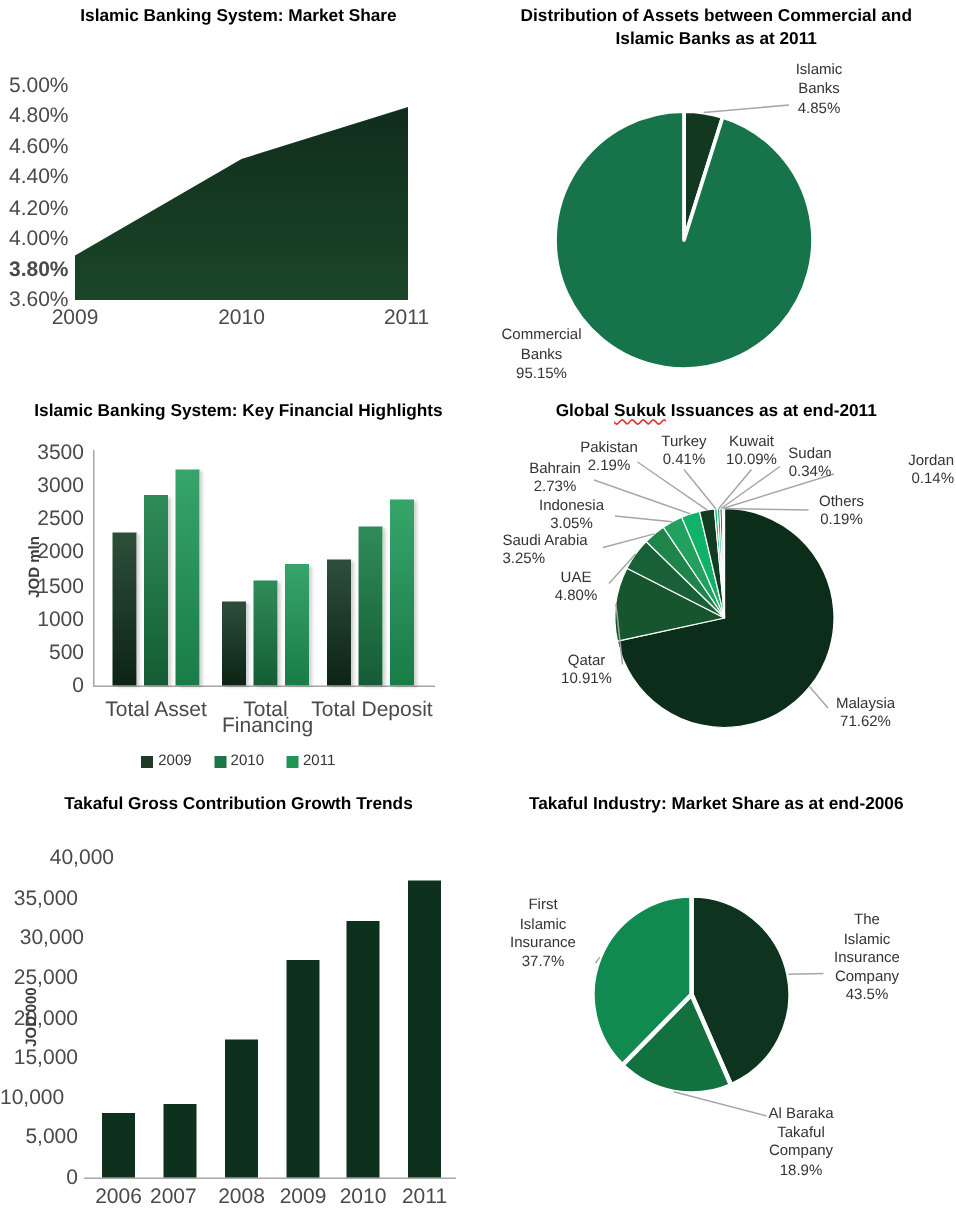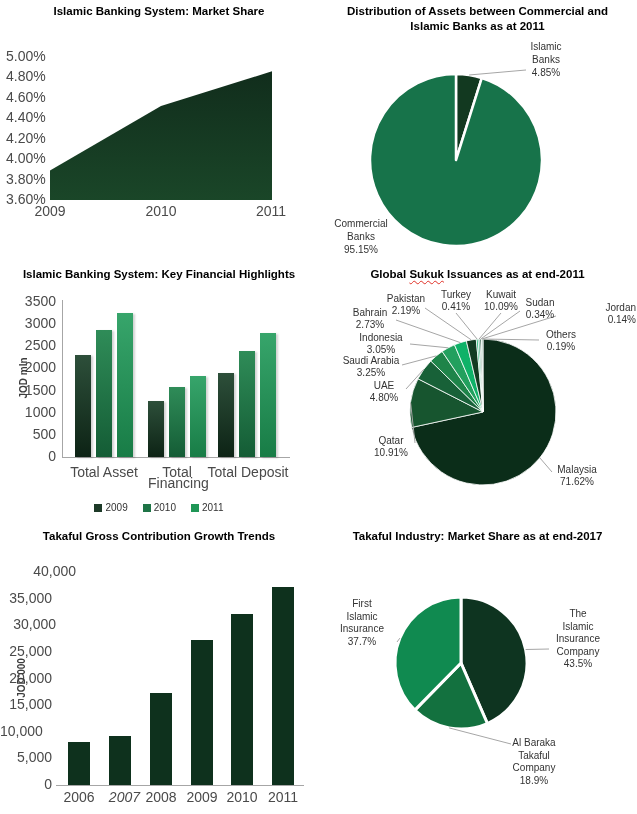--- a/index.html
+++ b/index.html
@@ -32,21 +32,21 @@
   <section class="cell" id="c1" style="left:0;top:0;width:318px;height:260px">
     <div class="ctitle" style="top:4px">
       <span class="inner">Islamic Banking System: Market Share</span>
     </div>
   <div class="tick" style="left: 6px; width: 38px; top: 51px; text-align: right;">5.00%</div>
       <div class="tick" style="left: 6px; width: 38px; top: 71.43px; text-align: right;">4.80%</div>
       <div class="tick" style="left: 6px; width: 38px; top: 91.86px; text-align: right;">4.60%</div>
       <div class="tick" style="left: 6px; width: 38px; top: 112.29px; text-align: right;">4.40%</div>
       <div class="tick" style="left: 6px; width: 38px; top: 132.72px; text-align: right;">4.20%</div>
       <div class="tick" style="left: 6px; width: 38px; top: 153.15px; text-align: right;">4.00%</div>
-      <div class="tick" style="left: 6px; width: 38px; top: 173.58px; ">3.80%</div>
+      <div class="tick" style="left: 6px; width: 38px; top: 173.58px;  font-weight: bold;">3.80%</div>
       <div class="tick" style="left: 6px; width: 38px; top: 194.01px; text-align: right;">3.60%</div>
       <div class="tick" style="left: 30px; width: 40px; top: 206px; text-align: center;">2009</div>
       <div class="tick" style="left: 141px; width: 40px; top: 206px; text-align: center;">2010</div>
       <div class="tick" style="left: 251px; width: 40px; top: 206px; text-align: center;">2011</div>
       <svg width="222" height="152" style="left:50px;top:50px">
         <defs>
           <linearGradient id="ag" x1="0" y1="0" x2="0" y2="1">
             <stop offset="0%" stop-color="#112d1c"></stop>
             <stop offset="100%" stop-color="#1a4628"></stop>
           </linearGradient>
@@ -154,21 +154,21 @@
         <div>71.62%</div>
       </div>
       <div class="plbl" style="left: 45px; top: 175px; width: 56px; text-align: center; line-height: 12px;">
         <div>Qatar</div>
         <div>10.91%</div>
       </div>
       <div class="plbl" style="left: 42px; top: 120px; width: 48px; text-align: center; line-height: 12px;">
         <div>UAE</div>
         <div>4.80%</div>
       </div>
-      <div class="plbl" style="left: 17px; top: 95px; width: 72px; text-align: center; line-height: 12px;">
+      <div class="plbl" style="left: 17px; top: 95px; width: 72px; text-align: left; line-height: 12px;">
         <div>Saudi Arabia</div>
         <div>3.25%</div>
       </div>
       <div class="plbl" style="left: 31px; top: 72px; width: 64px; text-align: center; line-height: 12px;">
         <div>Indonesia</div>
         <div>3.05%</div>
       </div>
       <div class="plbl" style="left: 20px; top: 47px; width: 64px; text-align: center; line-height: 12px;">
         <div>Bahrain</div>
         <div>2.73%</div>
@@ -214,30 +214,30 @@
       <div class="tick" style="left: 0px; width: 52px; top: 259px; text-align: right;">0</div>
       <div class="axis" style="left: 56px; top: 265px; width: 248px; height: 1px;"></div>
       <div class="rot" style="left: -8px; top: 152px; width: 60px;">JOD'000</div>
       <div class="bar" style="left: 68px; top: 222.4px; width: 22px; height: 42.6px; background: rgb(14, 49, 29);"></div>
       <div class="bar" style="left: 109px; top: 216.01px; width: 22px; height: 48.99px; background: rgb(14, 49, 29);"></div>
       <div class="bar" style="left: 150px; top: 172.877px; width: 22px; height: 92.1225px; background: rgb(14, 49, 29);"></div>
       <div class="bar" style="left: 191px; top: 120.16px; width: 22px; height: 144.84px; background: rgb(14, 49, 29);"></div>
       <div class="bar" style="left: 231px; top: 94.0675px; width: 22px; height: 170.933px; background: rgb(14, 49, 29);"></div>
       <div class="bar" style="left: 272px; top: 66.91px; width: 22px; height: 198.09px; background: rgb(14, 49, 29);"></div>
       <div class="tick" style="left: 59px; width: 40px; top: 272px; text-align: center;">2006</div>
-      <div class="tick" style="left: 100px; width: 40px; top: 272px; text-align: right; font-style: italic;">2007</div>
+      <div class="tick" style="left: 100px; width: 40px; top: 272px; text-align: left;">2007</div>
       <div class="tick" style="left: 141px; width: 40px; top: 272px; text-align: center;">2008</div>
       <div class="tick" style="left: 182px; width: 40px; top: 272px; text-align: center;">2009</div>
       <div class="tick" style="left: 222px; width: 40px; top: 272px; text-align: center;">2010</div>
       <div class="tick" style="left: 263px; width: 40px; top: 272px; text-align: center;">2011</div>
     </section>
 
   <section class="cell" id="c6" style="left:318px;top:520px;width:319px;height:294px">
     <div class="ctitle" style="top:9px">
-      <span class="inner">Takaful Industry: Market Share as at end-2017</span>
+      <span class="inner">Takaful Industry: Market Share as at end-2006</span>
     </div>
   <svg width="319" height="294" style="left:0;top:0">
         <path d="M 143 143 L 143 77 A 66 66 0 0 1 169.37705146498482 203.50000955383018 Z" fill="#0e3420" stroke="#ffffff" stroke-width="3" stroke-linejoin="round"></path>
         <path d="M 143 143 L 169.37705146498482 203.50000955383018 A 66 66 0 0 1 96.80939505092492 190.14263478464562 Z" fill="#13713f" stroke="#ffffff" stroke-width="3" stroke-linejoin="round"></path>
         <path d="M 143 143 L 96.80939505092492 190.14263478464562 A 66 66 0 0 1 143.0000000000001 77 Z" fill="#108a50" stroke="#ffffff" stroke-width="3" stroke-linejoin="round"></path>
         <polyline points="207.6,129.5 231,129" fill="none" stroke="#a6a6a6" stroke-width="1"></polyline>
         <polyline points="131.1,207.9 193,224" fill="none" stroke="#a6a6a6" stroke-width="1"></polyline>
         <polyline points="81.9,118.1 79,122" fill="none" stroke="#a6a6a6" stroke-width="1"></polyline>
       </svg>
       <div class="plbl" style="left: 229px; top: 88px; width: 62px; text-align: center; line-height: 12.5px;">

